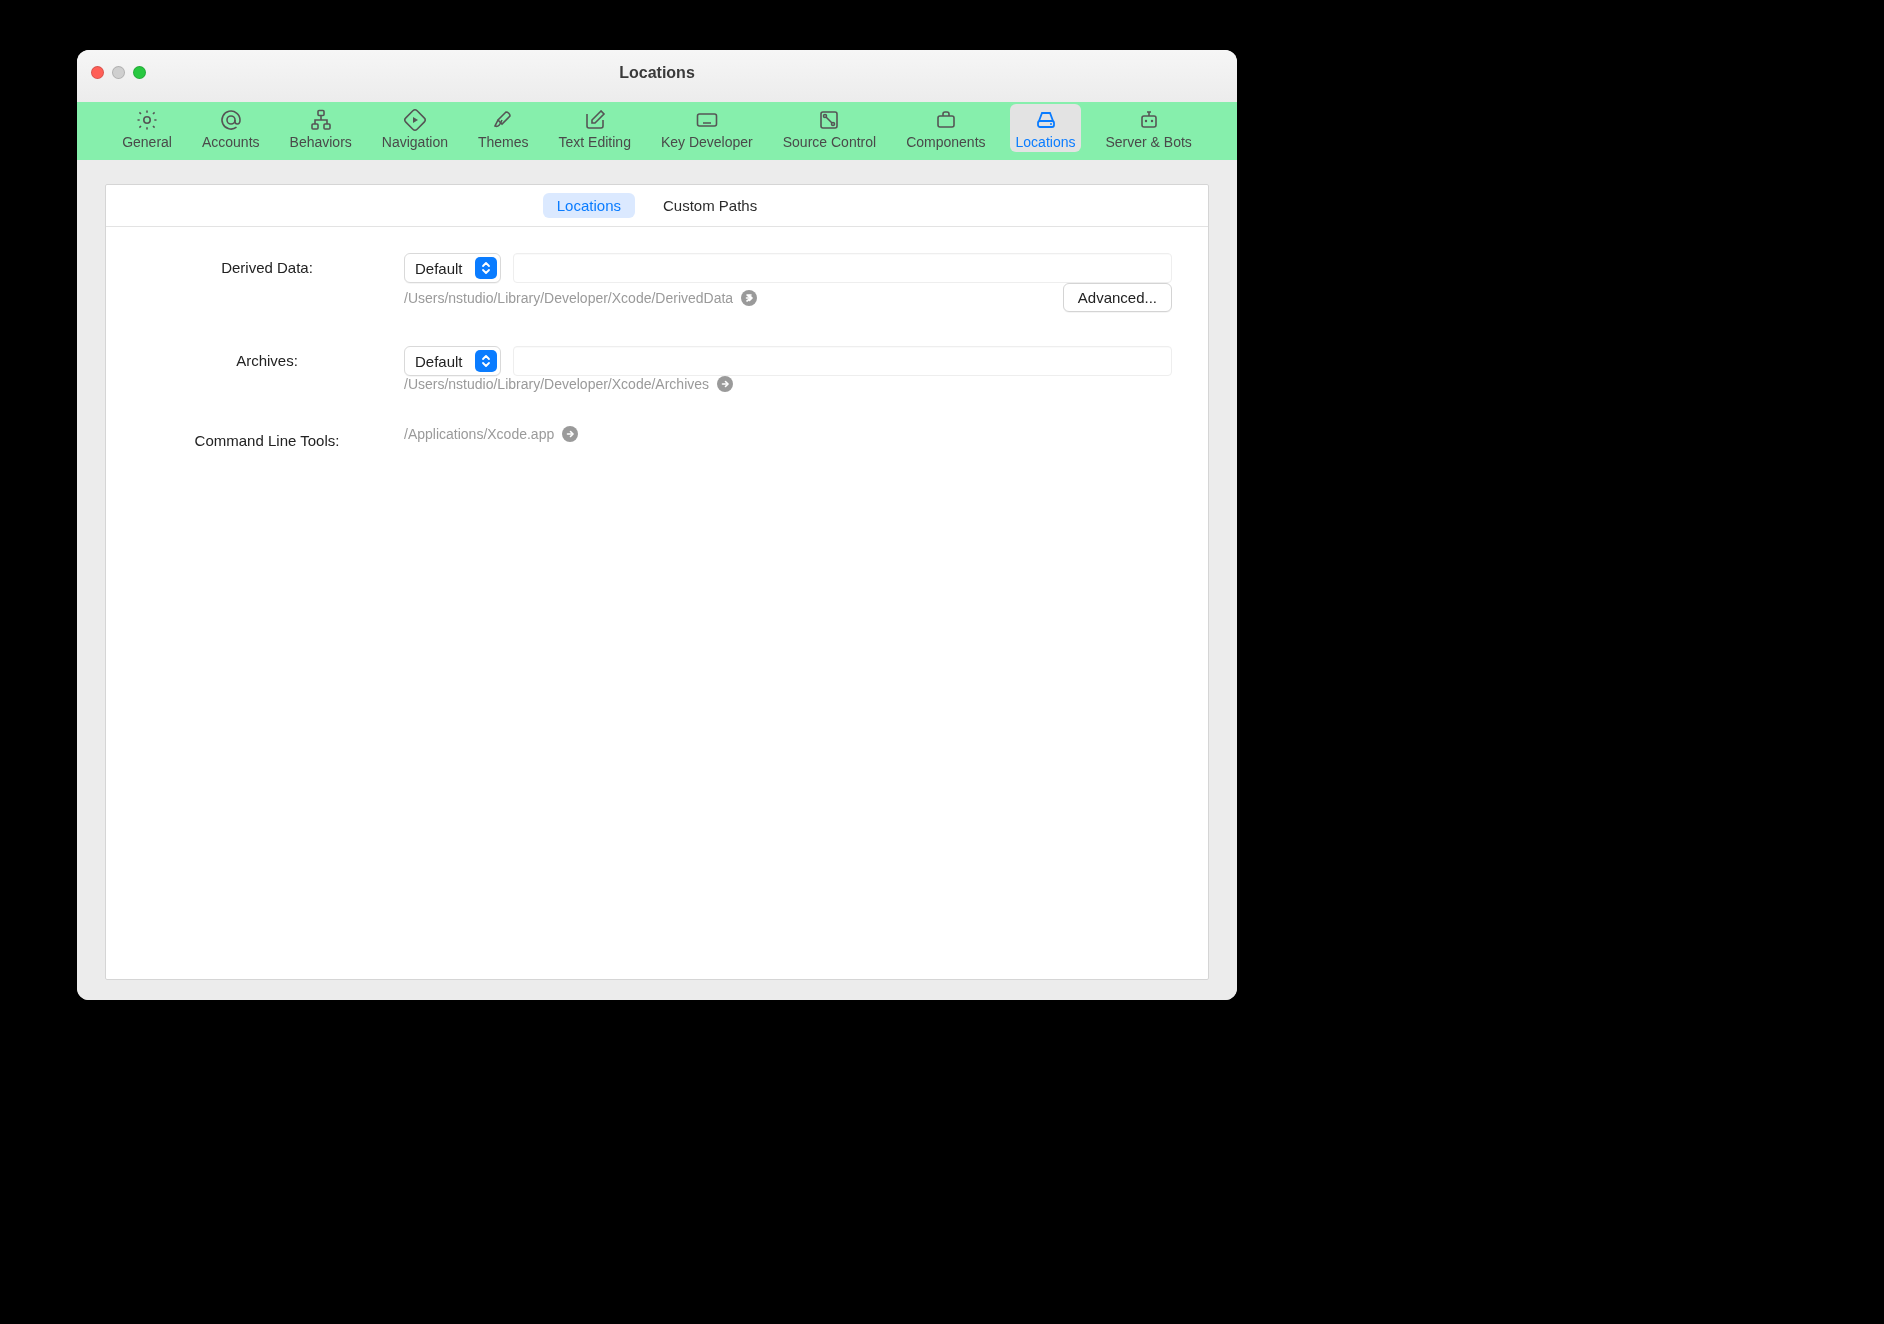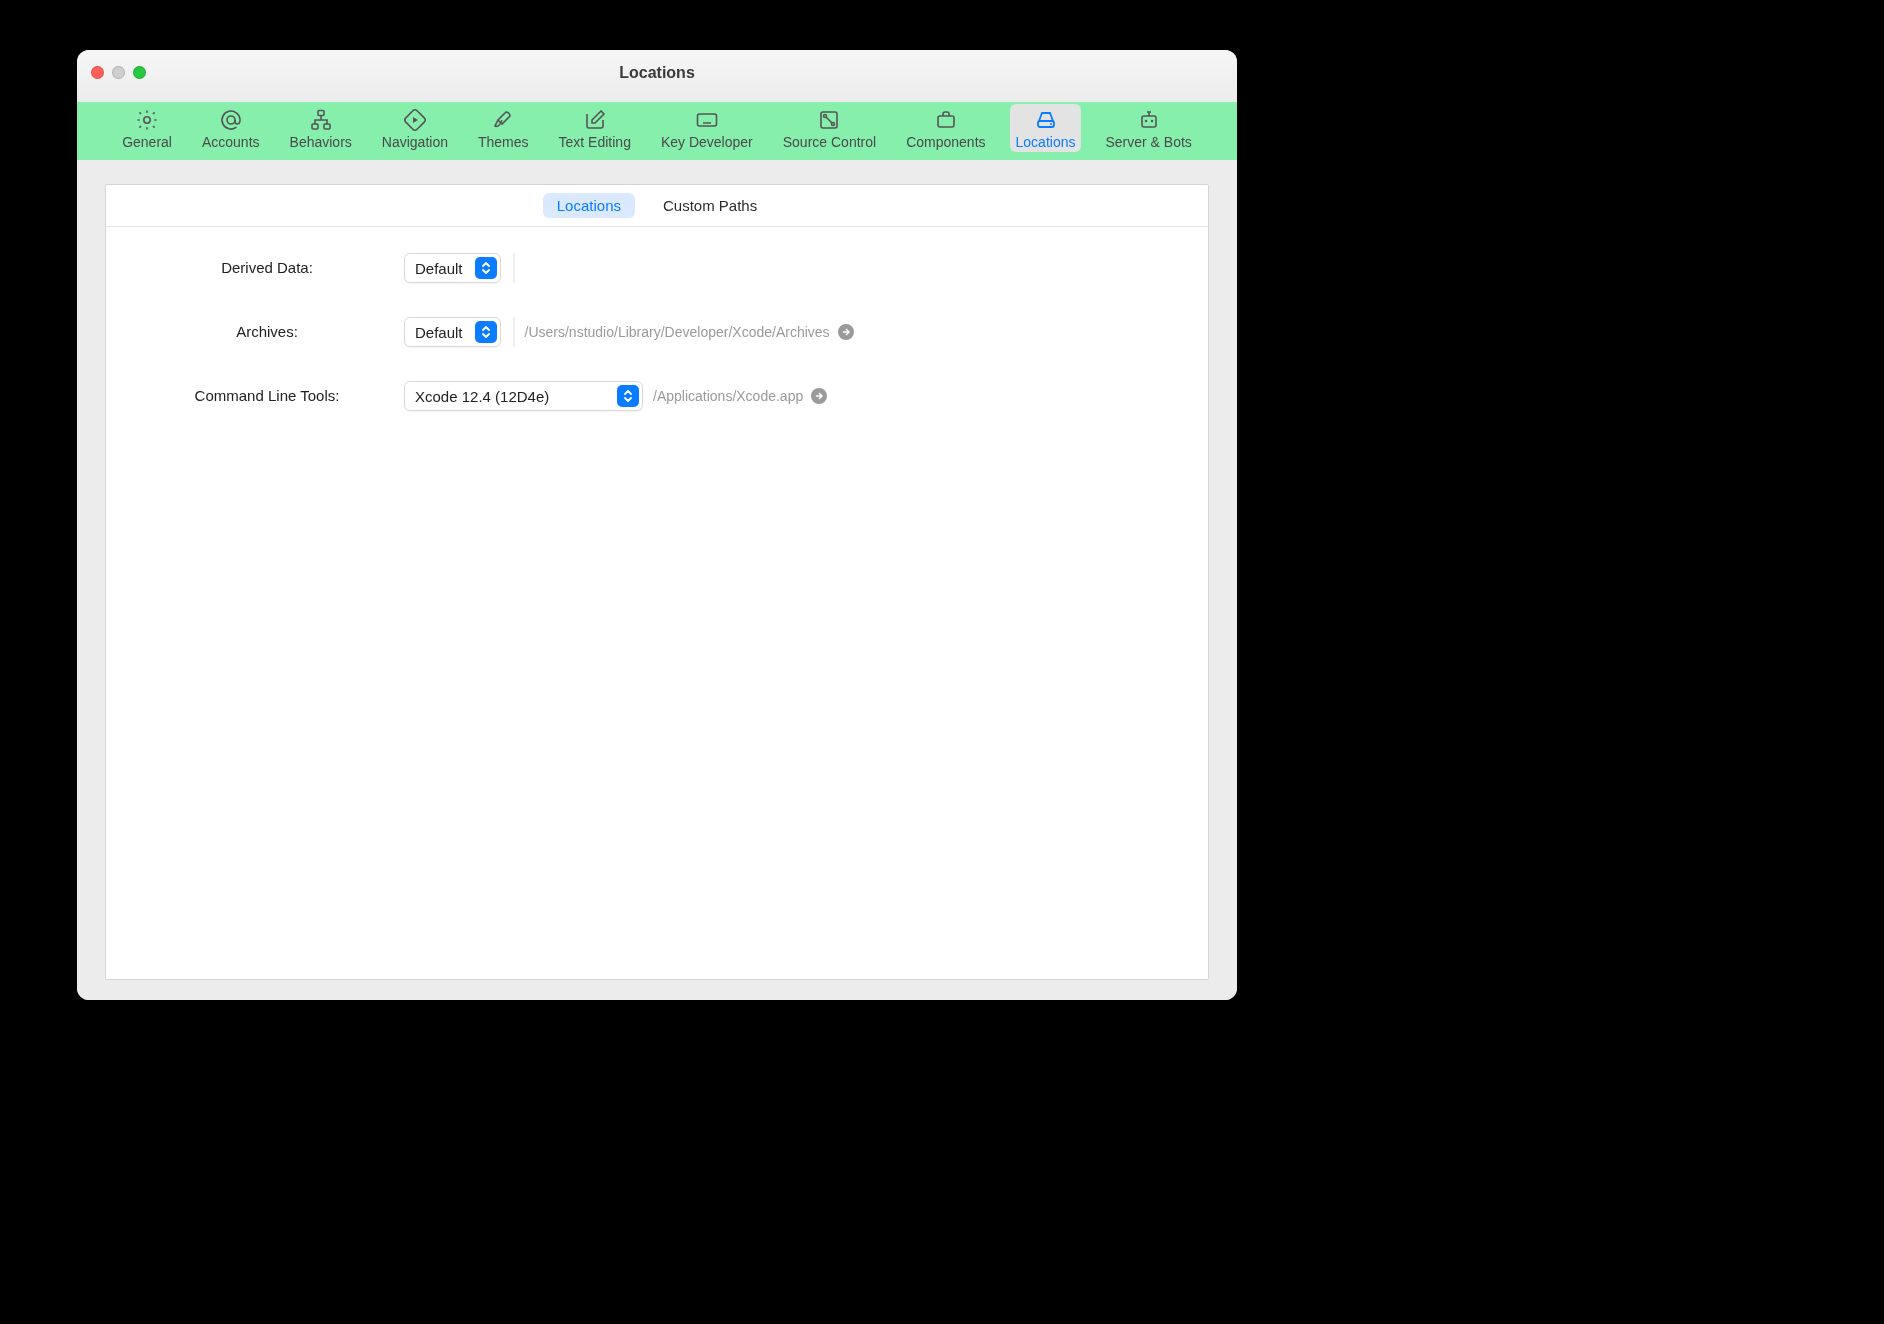--- a/index.html
+++ b/index.html
@@ -129,22 +129,21 @@
   }
   .row:last-child { margin-bottom: 0; }
   .label {
     text-align: center;
     font-size: 15px;
     color: #222;
     padding-top: 6px;
   }
   .field {
     display: flex;
-    flex-direction: row;
-    gap: 10px;
+    flex-direction: column;
   }
   .fieldline {
     display: flex;
     align-items: center;
     gap: 12px;
   }
   .select {
     display: inline-flex;
     align-items: center;
     background: #fff;
@@ -358,20 +357,33 @@
             <div class="fieldline">
               <div class="select">
                 <span class="sval">Default</span>
                 <span class="schev">
                   <svg viewBox="0 0 12 14" fill="none" stroke="#fff" stroke-width="1.8" stroke-linecap="round" stroke-linejoin="round">
                       <path d="m3 5 3-3 3 3M3 9l3 3 3-3"></path>
                     </svg>
                 </span>
               </div>
               <div class="path-input"></div>
+            </div>
+            <div class="adv-row">
+              <div class="pathline">
+                <span>/Users/nstudio/Library/Developer/Xcode/DerivedData</span>
+                <span class="goto">
+                  <svg viewBox="0 0 10 10" fill="none" stroke="#fff" stroke-width="1.6" stroke-linecap="round" stroke-linejoin="round">
+                      <path d="M3 2h4v0L3 2 7 5 3 8"></path>
+                      <path d="M2.5 5h5"></path>
+                      <path d="m5.5 2.5 2.5 2.5-2.5 2.5"></path>
+                    </svg>
+                </span>
+              </div>
+              <button class="btn">Advanced...</button>
             </div>
           </div>
         </div>
 
         <div class="row">
           <div class="label">Archives:</div>
           <div class="field">
             <div class="fieldline">
               <div class="select">
                 <span class="sval">Default</span>
@@ -391,30 +403,20 @@
                     <path d="m5.5 2.5 2.5 2.5-2.5 2.5"></path>
                   </svg>
               </span>
             </div>
           </div>
         </div>
 
         <div class="row">
           <div class="label">Command Line Tools:</div>
           <div class="field">
-            <div class="fieldline">
-              <div class="select wide">
-                <span class="sval">Xcode 12.4 (12D4e)</span>
-                <span class="schev">
-                  <svg viewBox="0 0 12 14" fill="none" stroke="#fff" stroke-width="1.8" stroke-linecap="round" stroke-linejoin="round">
-                      <path d="m3 5 3-3 3 3M3 9l3 3 3-3"></path>
-                    </svg>
-                </span>
-              </div>
-            </div>
             <div class="pathline">
               <span>/Applications/Xcode.app</span>
               <span class="goto">
                 <svg viewBox="0 0 10 10" fill="none" stroke="#fff" stroke-width="1.6" stroke-linecap="round" stroke-linejoin="round">
                     <path d="M2.5 5h5"></path>
                     <path d="m5.5 2.5 2.5 2.5-2.5 2.5"></path>
                   </svg>
               </span>
             </div>
           </div>

